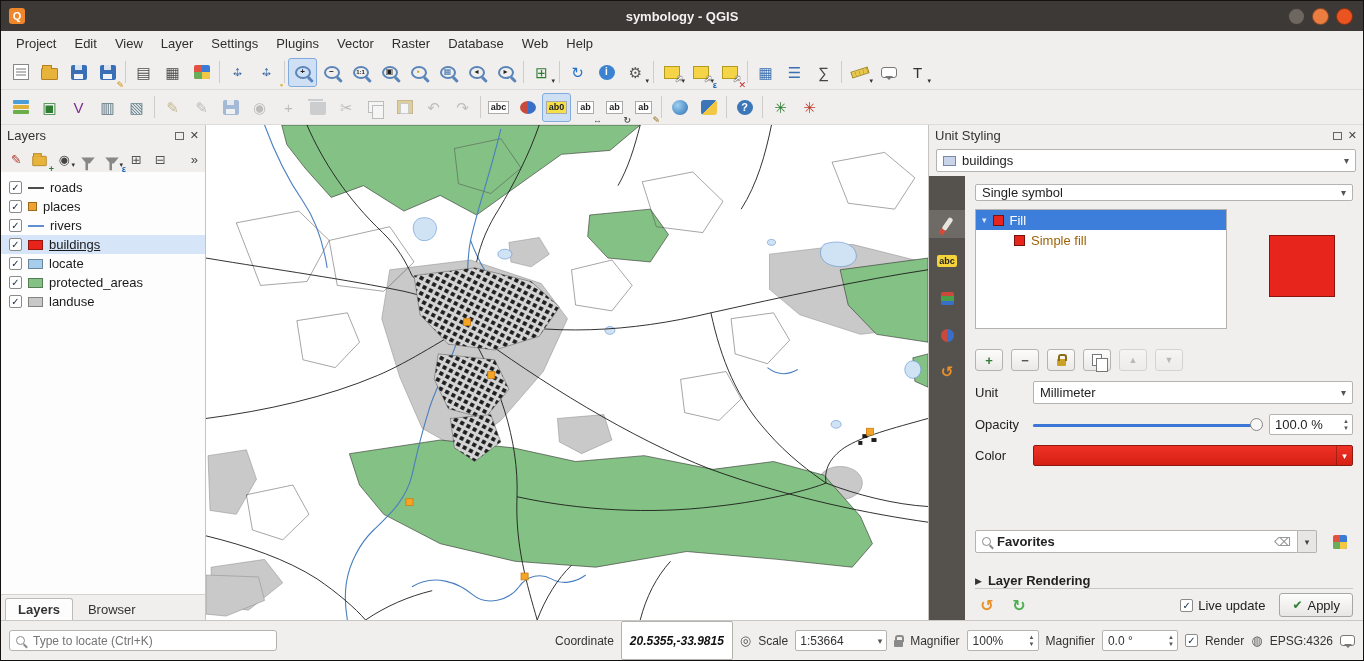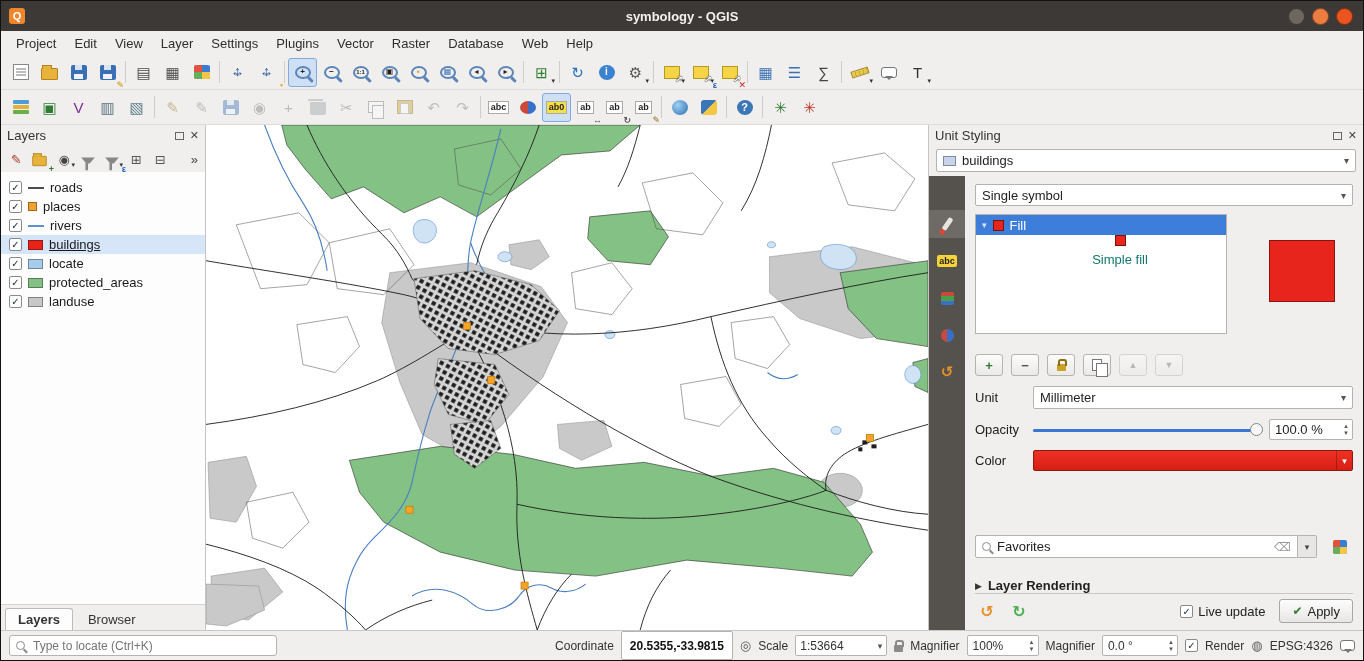--- a/index.html
+++ b/index.html
@@ -108,55 +108,55 @@
   .tab-cube{width:13px;height:13px;background:linear-gradient(180deg,#c94a3a 33%,#4a9e4a 33% 66%,#3a6fc9 66%);border-radius:2px;}
   .tab-pie{width:13px;height:13px;border-radius:50%;background:linear-gradient(90deg,#c94a3a 50%,#3a6fc9 50%);}
   .tab-history{color:#e8912a;font-size:15px;font-weight:bold;}
   .styling-content{flex:1;display:flex;flex-direction:column;padding:8px 10px 6px 10px;min-height:0;}
   .symbol-area{position:relative;height:132px;margin-top:8px;flex:0 0 132px;}
   .tree{position:absolute;left:0;top:0;width:252px;height:120px;background:#fff;border:1px solid #b5b3b0;}
   .tree-row{height:20px;display:flex;align-items:center;gap:6px;padding-left:6px;}
   .tree-row.root{background:#3d7edb;color:#fff;}
   .tree-arrow{font-size:9px;color:#dbe7f8;}
   .chip{width:11px;height:11px;background:#e8251c;border:1px solid #7a120c;flex:0 0 11px;}
-  .tree-row.child{padding-left:38px;color:#0f766e;flex-direction:column;}
+  .tree-row.child{padding-left:38px;color:#a16207;}
   .sym-preview{position:absolute;left:294px;top:26px;width:66px;height:62px;background:#e8251c;border:1px solid #8a150d;}
   .sym-buttons{display:flex;gap:8px;margin-top:8px;}
   .sbtn{width:28px;height:22px;border:1px solid #b5b3b0;border-radius:3px;background:linear-gradient(#fcfcfc,#ebe9e7);display:flex;align-items:center;justify-content:center;font-size:13px;font-weight:bold;}
   .sbtn.disabled{opacity:.45;}
   .form-row{display:flex;align-items:center;margin-top:10px;gap:6px;}
   .form-label{flex:0 0 52px;color:#222;}
   .slider{position:relative;height:20px;flex:1;}
   .slider .track{position:absolute;left:0;right:0;top:9px;height:3px;background:#b9b7b5;border-radius:2px;}
   .slider .fill{position:absolute;left:0;width:98%;top:9px;height:3px;background:#3a76d6;border-radius:2px;}
   .slider .handle{position:absolute;right:0;top:3px;width:13px;height:13px;border-radius:50%;background:#f7f7f7;border:1px solid #888;}
   .spin{height:21px;background:#fff;border:1px solid #b5b3b0;border-radius:2px;display:flex;align-items:center;padding-left:5px;}
   .spin .arrows{margin-left:auto;display:flex;flex-direction:column;font-size:6px;color:#555;padding:0 3px;line-height:1.1;}
   .color-btn{flex:1;height:21px;border:1px solid #8a1a12;border-radius:2px;background:linear-gradient(#ef3125,#d61f14);display:flex;align-items:center;}
   .color-btn .dd-part{margin-left:auto;width:16px;height:100%;display:flex;align-items:center;justify-content:center;color:#fff;font-size:9px;border-left:1px solid rgba(0,0,0,.25);}
-  .fav-row{display:flex;align-items:center;margin-top:64px;gap:0;}
+  .fav-row{display:flex;align-items:center;margin-top:64px;gap:0;font-weight:bold;}
   .fav-box{flex:1;height:23px;background:#fff;border:1px solid #b5b3b0;border-radius:2px 0 0 2px;display:flex;align-items:center;gap:6px;padding:0 6px;}
   .sb-mag{width:9px;height:9px;border:1.6px solid #8a8a8a;border-radius:50%;position:relative;flex:0 0 9px;}
   .sb-mag::after{content:"";position:absolute;width:5px;height:1.8px;background:#8a8a8a;transform:rotate(45deg);bottom:-2.5px;right:-3.5px;}
   .clear-ic{margin-left:auto;color:#999;font-size:12px;}
   .fav-dd{width:19px;height:23px;background:#e8e6e4;border:1px solid #b5b3b0;border-left:none;border-radius:0 2px 2px 0;display:flex;align-items:center;justify-content:center;font-size:9px;color:#444;}
   .style-mgr{width:26px;height:23px;margin-left:10px;border:1px solid transparent;border-radius:3px;display:flex;align-items:center;justify-content:center;}
   .rendering-row{display:flex;align-items:center;gap:6px;margin-top:20px;font-weight:bold;}
   .rend-arrow{font-size:9px;color:#333;}
   .styling-bottom{margin-top:auto;border-top:1px solid #c9c7c5;height:32px;display:flex;align-items:center;gap:8px;padding-top:4px;}
   .round-btn{width:24px;height:24px;display:flex;align-items:center;justify-content:center;font-size:16px;font-weight:bold;border-radius:3px;}
   .undo-g{color:#e8912a;} .redo-g{color:#4caf50;}
   .apply-btn{margin-left:6px;height:24px;padding:0 12px;border:1px solid #a8a6a4;border-radius:3px;background:linear-gradient(#fdfdfd,#e8e6e4);display:flex;align-items:center;gap:5px;color:#222;}
   .apply-check{color:#2e7d32;font-size:12px;font-weight:bold;}
   .lu-wrap{margin-left:auto;display:flex;align-items:center;gap:5px;}
   
   .statusbar{flex:0 0 30px;border-top:1px solid #c9c7c5;background:#f0efee;display:flex;align-items:center;padding:0 8px;gap:7px;font-size:12px;color:#333;}
   .locate{width:268px;height:21px;background:#fff;border:1px solid #b5b3b0;border-radius:3px;display:flex;align-items:center;gap:6px;padding:0 6px;}
   .locate input{border:none;outline:none;flex:1;font-size:12px;color:#555;background:transparent;font-family:inherit;}
-  .sb-input{height:29px;background:#fff;border:1px solid #b5b3b0;border-radius:2px;text-align:center;font-size:12px;font-family:inherit;color:#111;}
+  .sb-input{height:39px;background:#fff;border:1px solid #b5b3b0;border-radius:2px;text-align:center;font-size:12px;font-family:inherit;color:#111;font-style:italic;}
   .coord-in{width:112px;font-weight:bold;}
   .sb-combo{height:21px;background:#fff;border:1px solid #b5b3b0;border-radius:2px;display:flex;align-items:center;padding:0 4px;gap:4px;}
   .spacer{flex:1;}
   .crs-ic{font-size:13px;color:#555;}
 </style>
 </head>
 <body>
 
 <div class="window">
 

